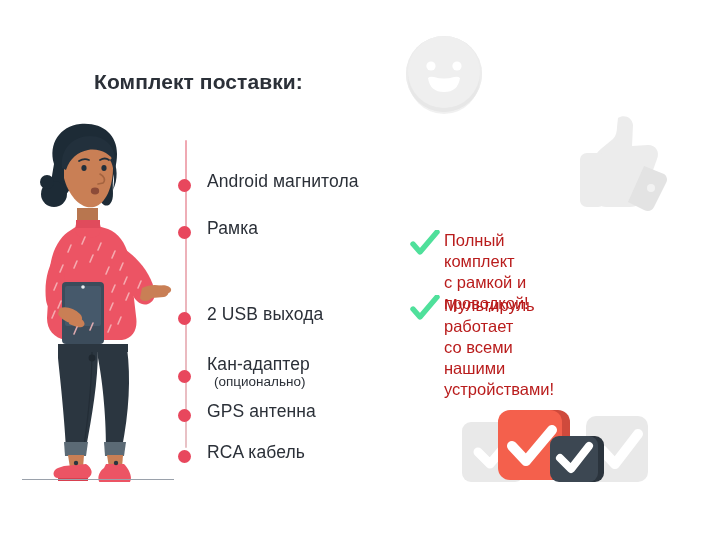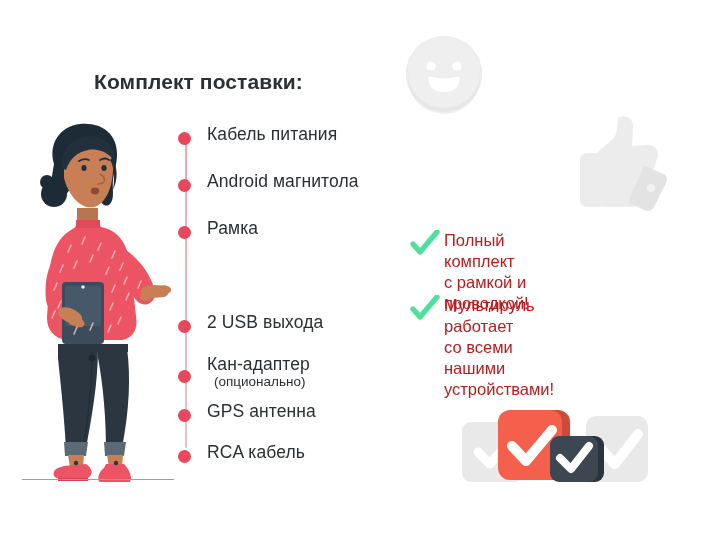--- a/index.html
+++ b/index.html
@@ -257,37 +257,33 @@
       <path d="M44 232 L114 232 L114 240 L44 240 Z" fill="#2b3640"></path>
       <circle cx="78" cy="246" r="3.4" fill="#1f2830"></circle>
     </svg>
   </div>
 
   <div id="ground"></div>
 
   <div id="timeline">
     <div class="rail"></div>
 
-    <div class="tl-item" style="top:0px;">
-      <span class="tl-dot"></span>
-      <span class="tl-label">Кабель питания</span>
-    </div>
 
     <div class="tl-item" style="top:94px;">
       <span class="tl-dot"></span>
       <span class="tl-label">Рамка</span>
     </div>
 
     <div class="tl-item" style="top:47px;">
       <span class="tl-dot"></span>
       <span class="tl-label">Android магнитола</span>
     </div>
 
 
-    <div class="tl-item" style="top:188px;">
+    <div class="tl-item" style="top:180px;">
       <span class="tl-dot"></span>
       <span class="tl-label">2 USB выхода</span>
     </div>
 
     <div class="tl-item" style="top:277px;">
       <span class="tl-dot"></span>
       <span class="tl-label">GPS антенна</span>
     </div>
 
     <div class="tl-item" style="top:230px;">

